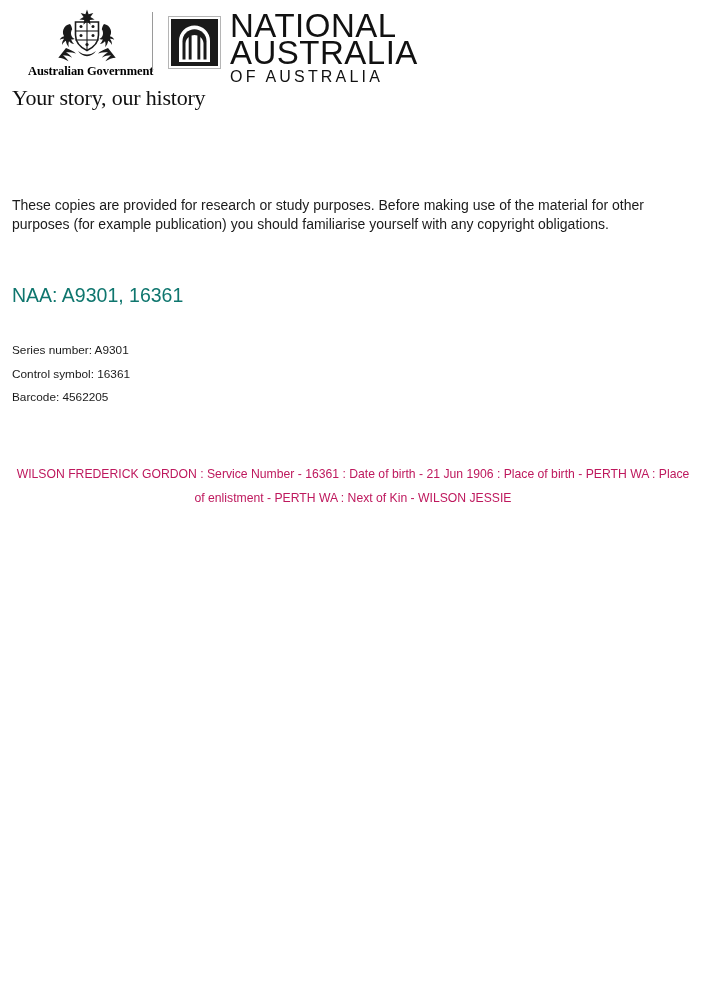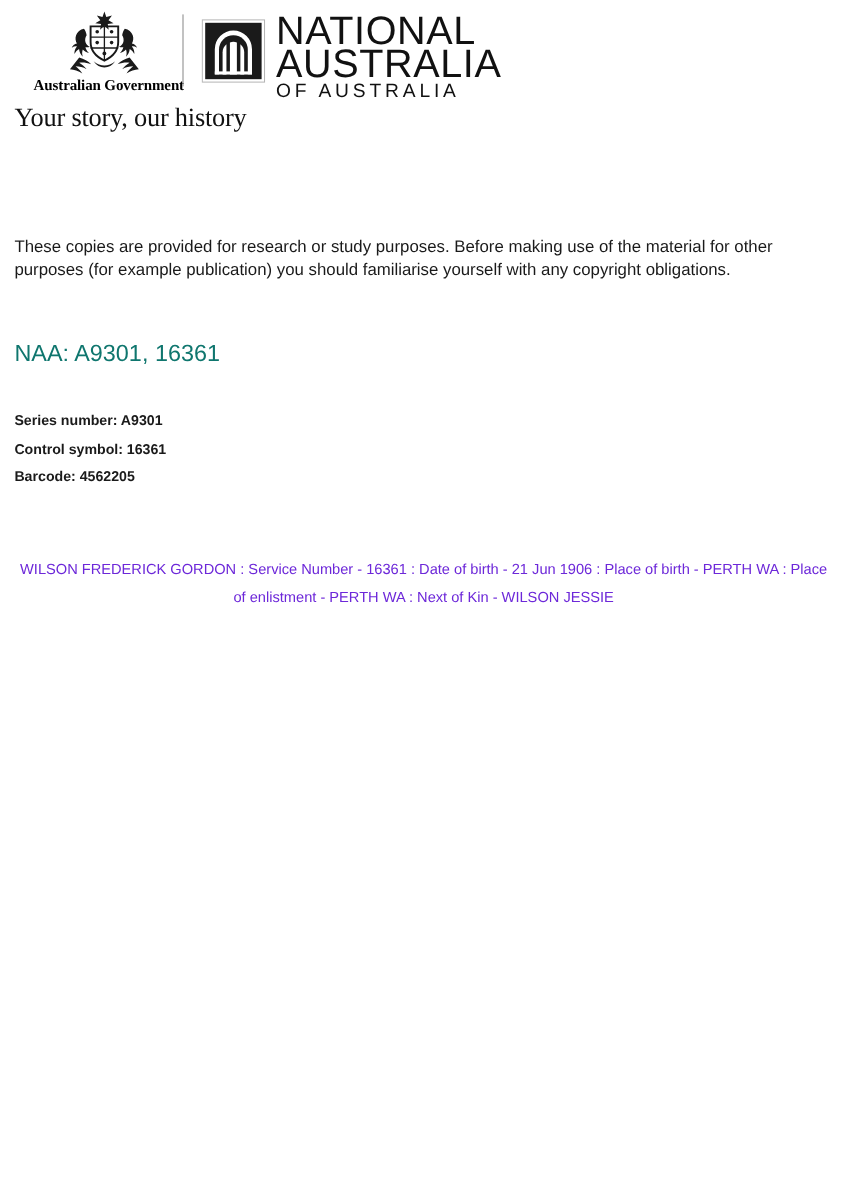--- a/index.html
+++ b/index.html
@@ -114,38 +114,37 @@
     font-size: 19.5px;
     line-height: 24px;
     color: #0f766e;
   }
 
   .meta-list {
     position: absolute;
     left: 12px;
     top: 339px;
     width: 400px;
-    font-weight: bold;
   }
   .meta-row {
     font-size: 11.8px;
     line-height: 23.5px;
     color: #1a1a1a;
     white-space: nowrap;
   }
 
   .description {
     position: absolute;
     left: 12px;
     top: 462px;
     width: 682px;
     text-align: center;
     font-size: 12.2px;
     line-height: 24px;
-    color: #6d28d9;
+    color: #be185d;
   }
 </style>
 </head>
 <body>
 
 <div class="header">
 
   <div class="crest-block">
     <svg class="crest-svg" width="86" height="55" viewBox="0 0 86 55">
       <g fill="#1a1a1a">

